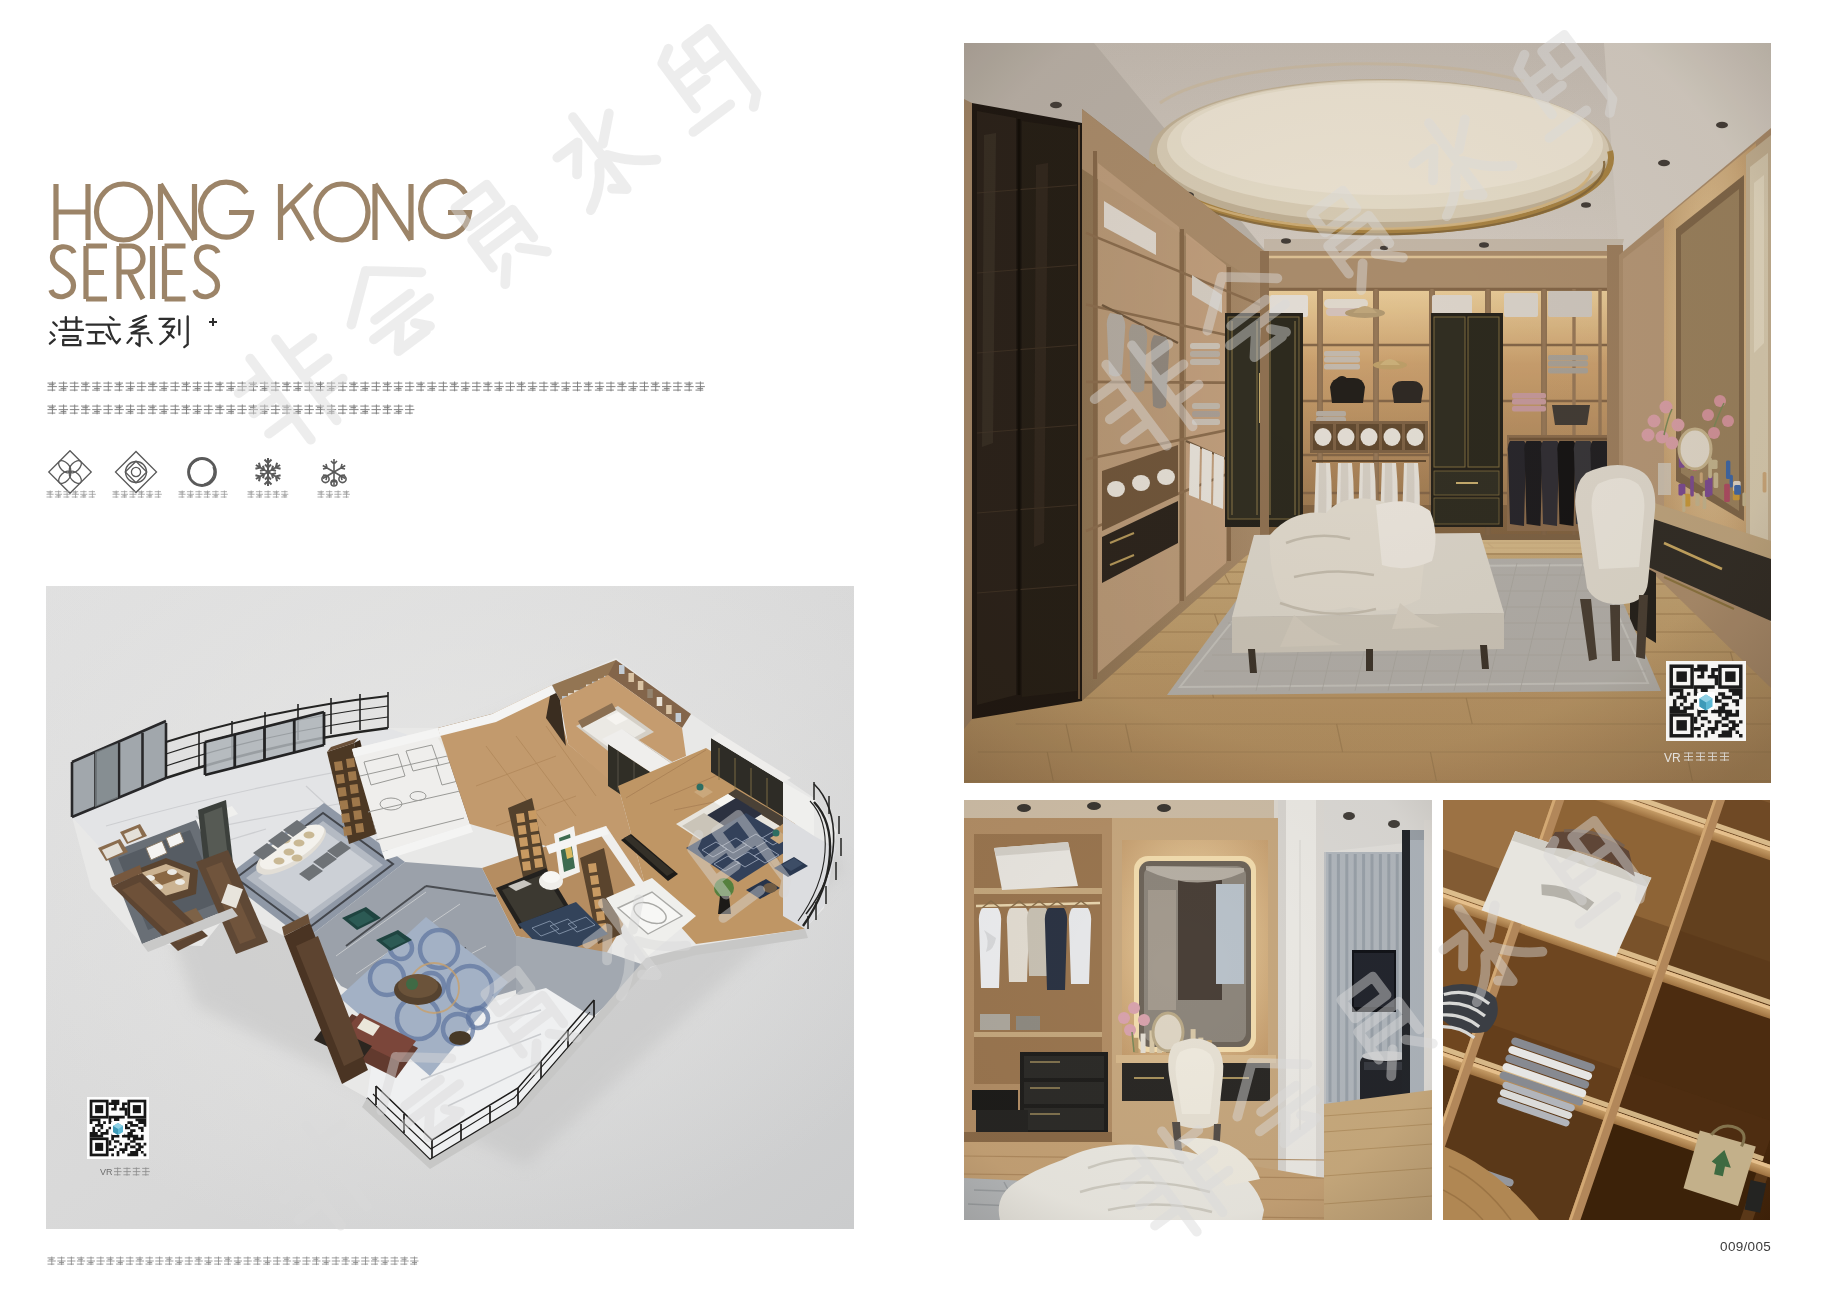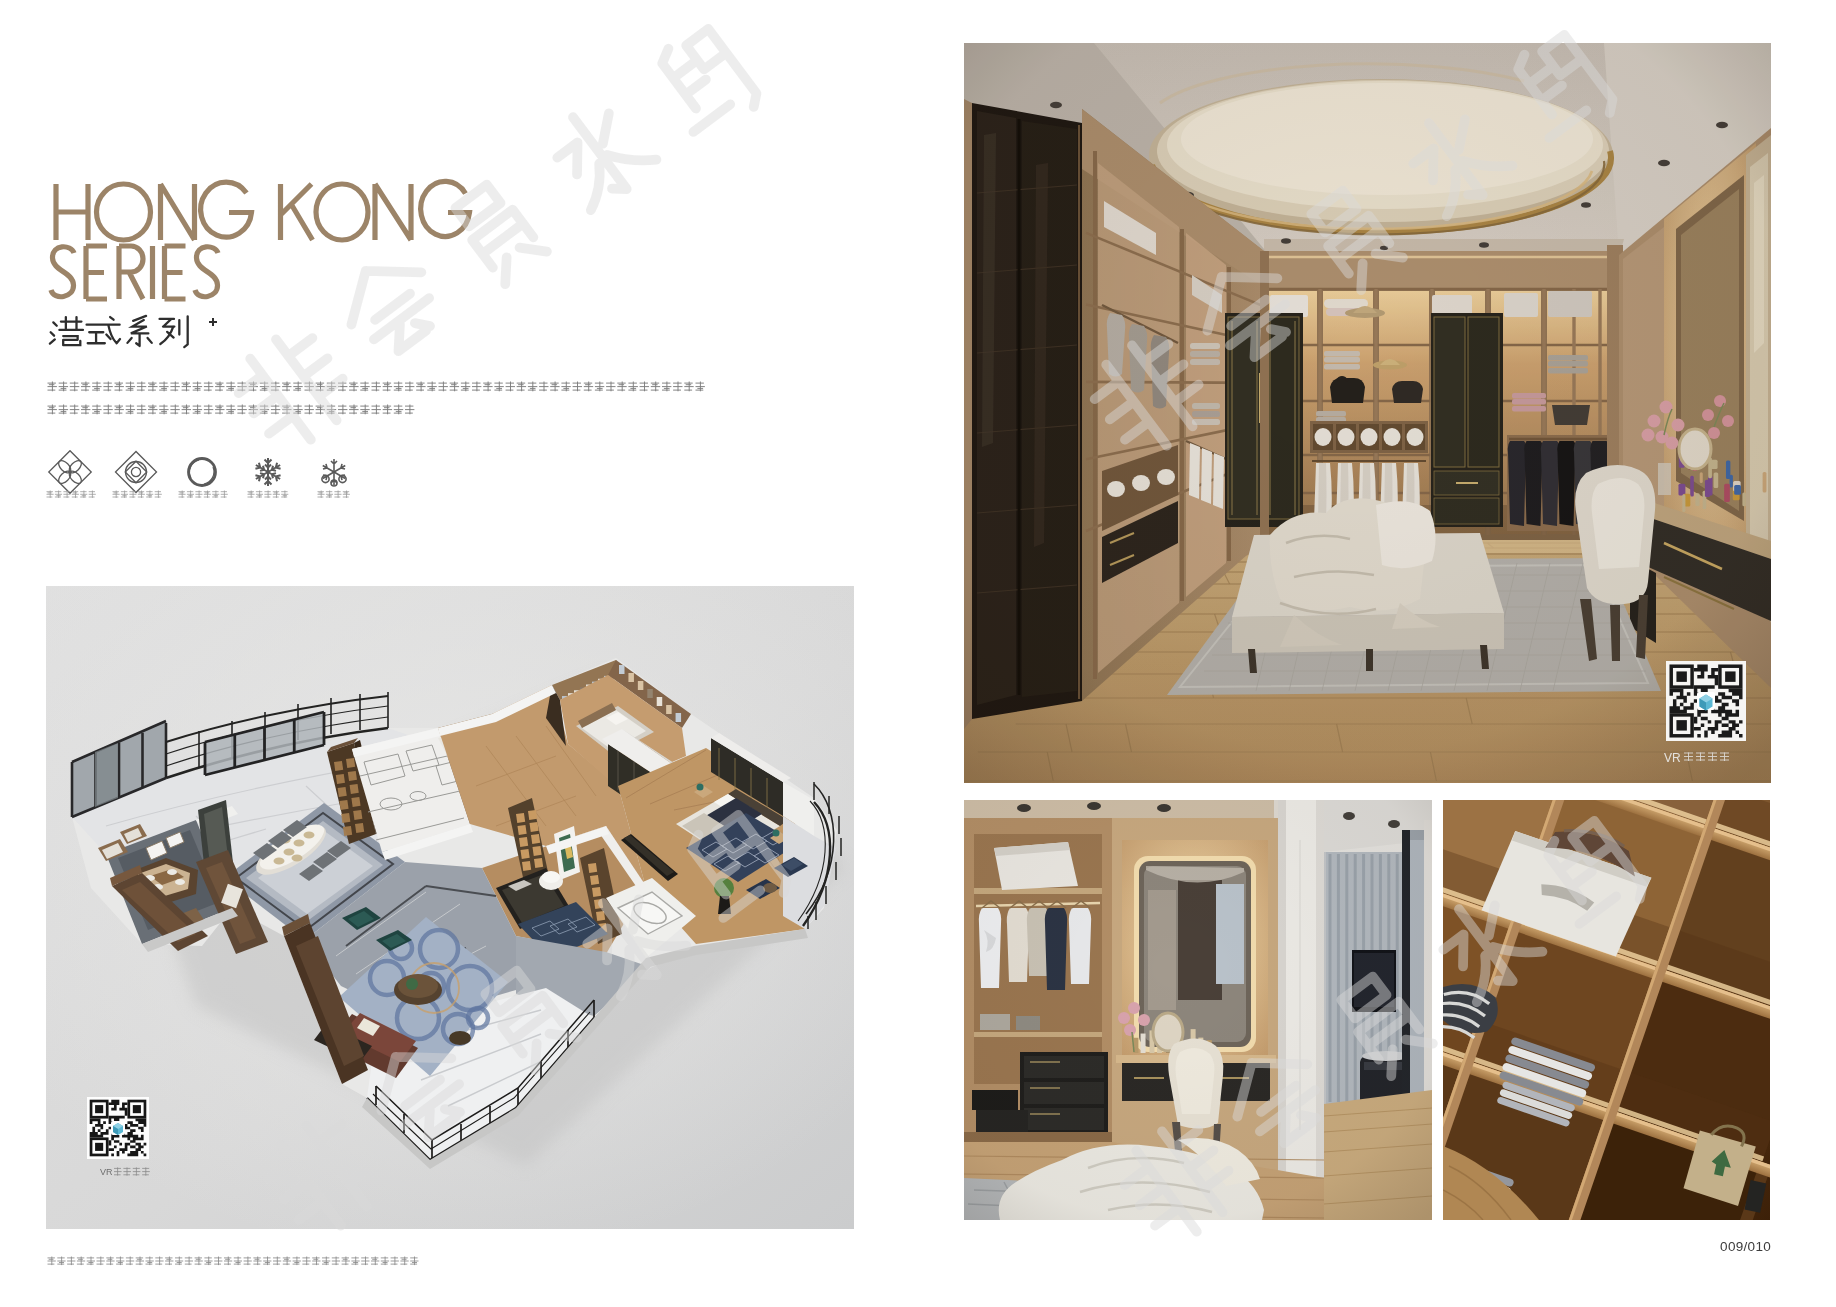--- a/index.html
+++ b/index.html
@@ -130,21 +130,21 @@
     <path d="M112.5,47.7 H118.9 M112.5,50.3 H119.6 M112.5,53.0 H118.4 M116.2,46.5 V53.9 M113.5,48.9 H117.7 M120.9,47.7 H127.3 M120.9,50.3 H128.0 M120.9,53.0 H126.9 M124.6,46.5 V53.9 M122.4,51.7 H126.7 M129.4,47.7 H135.7 M129.4,50.3 H136.5 M129.4,53.0 H135.3 M133.1,46.5 V53.9 M137.8,47.7 H144.2 M137.8,50.3 H144.9 M137.8,53.0 H143.7 M141.5,46.5 V53.9 M138.8,48.9 H143.0 M146.2,47.7 H152.6 M146.2,50.3 H153.3 M146.2,53.0 H152.2 M149.9,46.5 V53.9 M147.7,51.7 H152.0 M154.7,47.7 H161.0 M154.7,50.3 H161.8 M154.7,53.0 H160.6 M158.4,46.5 V53.9" stroke="#9a9a9a" stroke-width="0.8" fill="none"></path>
     <path d="M178.5,47.7 H184.9 M178.5,50.3 H185.6 M178.5,53.0 H184.4 M182.2,46.5 V53.9 M179.5,48.9 H183.7 M186.9,47.7 H193.3 M186.9,50.3 H194.0 M186.9,53.0 H192.9 M190.6,46.5 V53.9 M188.4,51.7 H192.7 M195.4,47.7 H201.7 M195.4,50.3 H202.5 M195.4,53.0 H201.3 M199.1,46.5 V53.9 M203.8,47.7 H210.2 M203.8,50.3 H210.9 M203.8,53.0 H209.7 M207.5,46.5 V53.9 M204.8,48.9 H209.0 M212.2,47.7 H218.6 M212.2,50.3 H219.3 M212.2,53.0 H218.2 M215.9,46.5 V53.9 M213.7,51.7 H218.0 M220.7,47.7 H227.0 M220.7,50.3 H227.8 M220.7,53.0 H226.6 M224.4,46.5 V53.9" stroke="#9a9a9a" stroke-width="0.8" fill="none"></path>
     <path d="M247.5,47.7 H253.9 M247.5,50.3 H254.6 M247.5,53.0 H253.4 M251.2,46.5 V53.9 M248.5,48.9 H252.7 M255.9,47.7 H262.3 M255.9,50.3 H263.0 M255.9,53.0 H261.9 M259.6,46.5 V53.9 M257.4,51.7 H261.7 M264.4,47.7 H270.7 M264.4,50.3 H271.5 M264.4,53.0 H270.3 M268.1,46.5 V53.9 M272.8,47.7 H279.2 M272.8,50.3 H279.9 M272.8,53.0 H278.7 M276.5,46.5 V53.9 M273.8,48.9 H278.0 M281.2,47.7 H287.6 M281.2,50.3 H288.3 M281.2,53.0 H287.2 M284.9,46.5 V53.9 M282.7,51.7 H287.0" stroke="#9a9a9a" stroke-width="0.8" fill="none"></path>
     <path d="M317.5,47.7 H323.9 M317.5,50.3 H324.6 M317.5,53.0 H323.4 M321.2,46.5 V53.9 M318.5,48.9 H322.7 M325.9,47.7 H332.3 M325.9,50.3 H333.0 M325.9,53.0 H331.9 M329.6,46.5 V53.9 M327.4,51.7 H331.7 M334.4,47.7 H340.7 M334.4,50.3 H341.5 M334.4,53.0 H340.3 M338.1,46.5 V53.9 M342.8,47.7 H349.2 M342.8,50.3 H349.9 M342.8,53.0 H348.7 M346.5,46.5 V53.9 M343.8,48.9 H348.0" stroke="#9a9a9a" stroke-width="0.8" fill="none"></path>
   </svg>
 
 <svg class="abs" style="left:0;top:1250px" width="500" height="30" viewBox="0 0 500 30">
 <path d="M47.5,7.9 H54.9 M47.5,11.0 H55.8 M47.5,14.1 H54.4 M51.8,6.5 V15.1 M48.7,9.3 H53.5 M57.3,7.9 H64.7 M57.3,11.0 H65.6 M57.3,14.1 H64.2 M61.6,6.5 V15.1 M59.0,12.5 H64.0 M67.1,7.9 H74.5 M67.1,11.0 H75.4 M67.1,14.1 H74.0 M71.4,6.5 V15.1 M76.9,7.9 H84.3 M76.9,11.0 H85.2 M76.9,14.1 H83.8 M81.2,6.5 V15.1 M78.1,9.3 H82.9 M86.7,7.9 H94.1 M86.7,11.0 H95.0 M86.7,14.1 H93.6 M91.0,6.5 V15.1 M88.4,12.5 H93.4 M96.5,7.9 H103.9 M96.5,11.0 H104.8 M96.5,14.1 H103.4 M100.8,6.5 V15.1 M106.3,7.9 H113.7 M106.3,11.0 H114.6 M106.3,14.1 H113.2 M110.6,6.5 V15.1 M107.5,9.3 H112.3 M116.1,7.9 H123.5 M116.1,11.0 H124.4 M116.1,14.1 H123.0 M120.4,6.5 V15.1 M117.8,12.5 H122.8 M125.9,7.9 H133.3 M125.9,11.0 H134.2 M125.9,14.1 H132.8 M130.2,6.5 V15.1 M135.7,7.9 H143.1 M135.7,11.0 H144.0 M135.7,14.1 H142.6 M140.0,6.5 V15.1 M136.9,9.3 H141.8 M145.5,7.9 H152.9 M145.5,11.0 H153.8 M145.5,14.1 H152.4 M149.8,6.5 V15.1 M147.3,12.5 H152.2 M155.3,7.9 H162.7 M155.3,11.0 H163.6 M155.3,14.1 H162.2 M159.6,6.5 V15.1 M165.1,7.9 H172.5 M165.1,11.0 H173.4 M165.1,14.1 H172.0 M169.4,6.5 V15.1 M166.4,9.3 H171.2 M175.0,7.9 H182.3 M175.0,11.0 H183.2 M175.0,14.1 H181.8 M179.3,6.5 V15.1 M176.7,12.5 H181.7 M184.8,7.9 H192.2 M184.8,11.0 H193.0 M184.8,14.1 H191.6 M189.1,6.5 V15.1 M194.6,7.9 H202.0 M194.6,11.0 H202.8 M194.6,14.1 H201.4 M198.9,6.5 V15.1 M195.8,9.3 H200.6 M204.4,7.9 H211.8 M204.4,11.0 H212.6 M204.4,14.1 H211.2 M208.7,6.5 V15.1 M206.1,12.5 H211.1 M214.2,7.9 H221.6 M214.2,11.0 H222.4 M214.2,14.1 H221.0 M218.5,6.5 V15.1 M224.0,7.9 H231.4 M224.0,11.0 H232.2 M224.0,14.1 H230.9 M228.3,6.5 V15.1 M225.2,9.3 H230.0 M233.8,7.9 H241.2 M233.8,11.0 H242.0 M233.8,14.1 H240.7 M238.1,6.5 V15.1 M235.5,12.5 H240.5 M243.6,7.9 H251.0 M243.6,11.0 H251.8 M243.6,14.1 H250.5 M247.9,6.5 V15.1 M253.4,7.9 H260.8 M253.4,11.0 H261.6 M253.4,14.1 H260.3 M257.7,6.5 V15.1 M254.6,9.3 H259.4 M263.2,7.9 H270.6 M263.2,11.0 H271.4 M263.2,14.1 H270.1 M267.5,6.5 V15.1 M264.9,12.5 H269.9 M273.0,7.9 H280.4 M273.0,11.0 H281.2 M273.0,14.1 H279.9 M277.3,6.5 V15.1 M282.8,7.9 H290.2 M282.8,11.0 H291.1 M282.8,14.1 H289.7 M287.1,6.5 V15.1 M284.0,9.3 H288.8 M292.6,7.9 H300.0 M292.6,11.0 H300.9 M292.6,14.1 H299.5 M296.9,6.5 V15.1 M294.3,12.5 H299.3 M302.4,7.9 H309.8 M302.4,11.0 H310.7 M302.4,14.1 H309.3 M306.7,6.5 V15.1 M312.2,7.9 H319.6 M312.2,11.0 H320.5 M312.2,14.1 H319.1 M316.5,6.5 V15.1 M313.4,9.3 H318.2 M322.0,7.9 H329.4 M322.0,11.0 H330.3 M322.0,14.1 H328.9 M326.3,6.5 V15.1 M323.7,12.5 H328.7 M331.8,7.9 H339.2 M331.8,11.0 H340.1 M331.8,14.1 H338.7 M336.1,6.5 V15.1 M341.6,7.9 H349.0 M341.6,11.0 H349.9 M341.6,14.1 H348.5 M345.9,6.5 V15.1 M342.8,9.3 H347.6 M351.4,7.9 H358.8 M351.4,11.0 H359.7 M351.4,14.1 H358.3 M355.7,6.5 V15.1 M353.1,12.5 H358.1 M361.2,7.9 H368.6 M361.2,11.0 H369.5 M361.2,14.1 H368.1 M365.5,6.5 V15.1 M371.0,7.9 H378.4 M371.0,11.0 H379.3 M371.0,14.1 H377.9 M375.3,6.5 V15.1 M372.2,9.3 H377.1 M380.8,7.9 H388.2 M380.8,11.0 H389.1 M380.8,14.1 H387.7 M385.1,6.5 V15.1 M382.6,12.5 H387.5 M390.6,7.9 H398.0 M390.6,11.0 H398.9 M390.6,14.1 H397.5 M394.9,6.5 V15.1 M400.4,7.9 H407.8 M400.4,11.0 H408.7 M400.4,14.1 H407.3 M404.7,6.5 V15.1 M401.6,9.3 H406.5 M410.2,7.9 H417.6 M410.2,11.0 H418.5 M410.2,14.1 H417.1 M414.5,6.5 V15.1 M412.0,12.5 H417.0" stroke="#8a8a8a" stroke-width="0.85" fill="none"></path>
   </svg>
 
-<div class="abs" style="left:1671px;top:1239px;width:100px;text-align:right;font-size:13.5px;color:#3c3c3c;letter-spacing:0.3px">009/010</div>
+<div class="abs" style="left:1671px;top:1239px;width:100px;text-align:right;font-size:13.5px;color:#3c3c3c;letter-spacing:0.3px">009/005</div>
 
 <svg class="abs" style="left:46px;top:586px" width="808" height="643" viewBox="0 0 808 643">
 <defs>
 <linearGradient id="fpbg" x1="0" y1="0" x2="1" y2="1">
  <stop offset="0" stop-color="#e0e0e0"></stop>
         <stop offset="0.55" stop-color="#d8d8d8"></stop>
         <stop offset="1" stop-color="#cbcccd"></stop>
 </linearGradient>
 <radialGradient id="fpglow" cx="0.5" cy="0.4" r="0.65">
  <stop offset="0" stop-color="#e7e7e6" stop-opacity="0.9"></stop>

